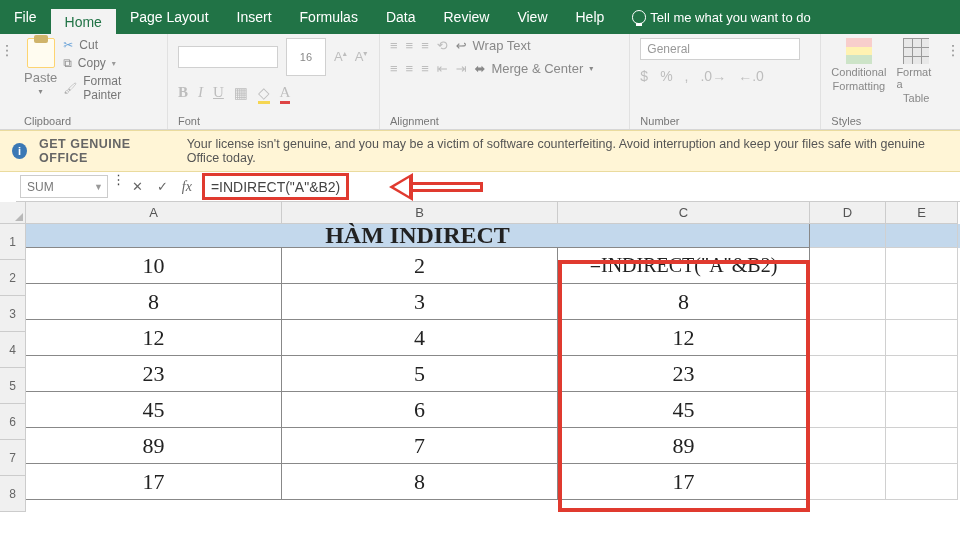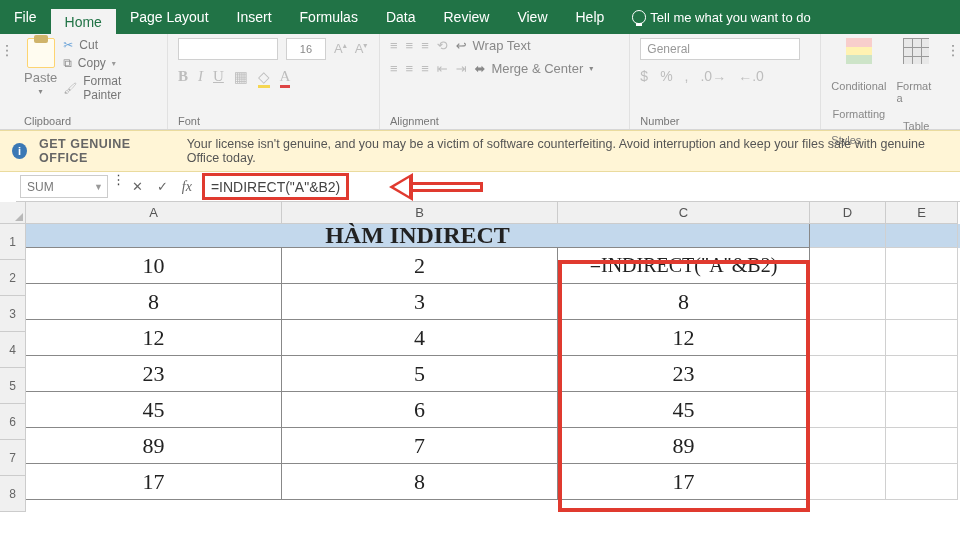--- a/index.html
+++ b/index.html
@@ -22,38 +22,38 @@
   .paste-icon { width: 28px; height: 30px; background: #fffcf0; border: 1px solid #fdd471; position: relative; border-radius: 2px; }
   .paste-icon::before { content:""; position:absolute; top:-4px; left:6px; right:6px; height:8px; background:#d0b46a; border-radius:2px;}
   .mini-stack { display: flex; flex-direction: column; gap: 4px; color:#777; font-size: 12px; }
   .mini-stack div { display:flex; align-items:center; gap:6px; }
   .scissor::before { content:"✂"; color:#6aa3d8; }
   .copy::before { content:"⧉"; color:#888; }
   .brush::before { content:"🖌"; color:#aaa; font-size:11px;}
 
   .font-top { display:flex; gap:8px; align-items:center; color:#bdbdbd;}
   .font-box { width:100px; height:22px; border:1px solid #d0d0d0; background:#fff; font-size:11px; display:flex; align-items:center; padding:0 6px; color:#bbb;}
-  .size-box { width:40px; height:22px; border:1px solid #d0d0d0; background:#fff; font-size:11px; display:flex; align-items:center; justify-content:center; color:#888;}
+  .size-box { width:40px; height:38px; border:1px solid #d0d0d0; background:#fff; font-size:11px; display:flex; align-items:center; justify-content:center; color:#888;}
   .font-btns { display:flex; gap:10px; margin-top:8px; color:#bdbdbd; font-size:15px;}
   .font-btns span{font-family: "Times New Roman", serif;}
   .underline{text-decoration:underline;}
   .italic{font-style:italic;}
   .bold{font-weight:bold;}
 
   .align-top{display:flex; gap:8px; color:#bdbdbd; font-size:13px;}
   .align-top .wrap{ color:#888; display:flex; align-items:center; gap:6px; font-size:13px;}
   .align-bot{display:flex; gap:8px; color:#bdbdbd; font-size:13px; margin-top:8px;}
   .merge{color:#888; display:flex; align-items:center; gap:6px; font-size:13px;}
 
   .num-top{width:170px;}
   .num-sel{width:160px; height:22px; border:1px solid #d0d0d0; background:#fff; font-size:12px; color:#999; padding:0 6px; display:flex; align-items:center;}
   .num-bot{display:flex; gap:12px; margin-top:8px; color:#bdbdbd; font-size:14px;}
 
   .styles-group{display:flex; gap:10px; align-items:flex-start; color:#888;}
-  .style-btn{display:flex; flex-direction:column; align-items:center; font-size:11px; gap:16px;}
+  .style-btn{display:flex; flex-direction:column; align-items:center; font-size:11px; gap:2px;}
   .cf-icon{width:26px;height:26px;background:linear-gradient(#f8cecc 33%,#fff2b2 33% 66%,#cde4c8 66%);}
   .tbl-icon{width:26px;height:26px;background:#e8e8e8;background-image:linear-gradient(#999 1px,transparent 1px),linear-gradient(90deg,#999 1px,transparent 1px);background-size:9px 9px;}
   .dots{color:#888; font-size:14px; align-self:flex-start; padding-top:8px;}
 
   
   .warning { background: #fff5d6; border-bottom: 1px solid #eadb9e; border-top: 1px solid #eadb9e; padding: 6px 12px; display:flex; align-items:center; gap:12px; font-size: 12.5px; color:#555;}
   .warn-icon { width:16px; height:16px; border-radius:50%; background:#3b78b5; color:#fff; display:flex; align-items:center; justify-content:center; font-weight:bold; font-size:11px;}
   .warn-title{font-weight:600; color:#666; letter-spacing:0.5px;}
 
   

